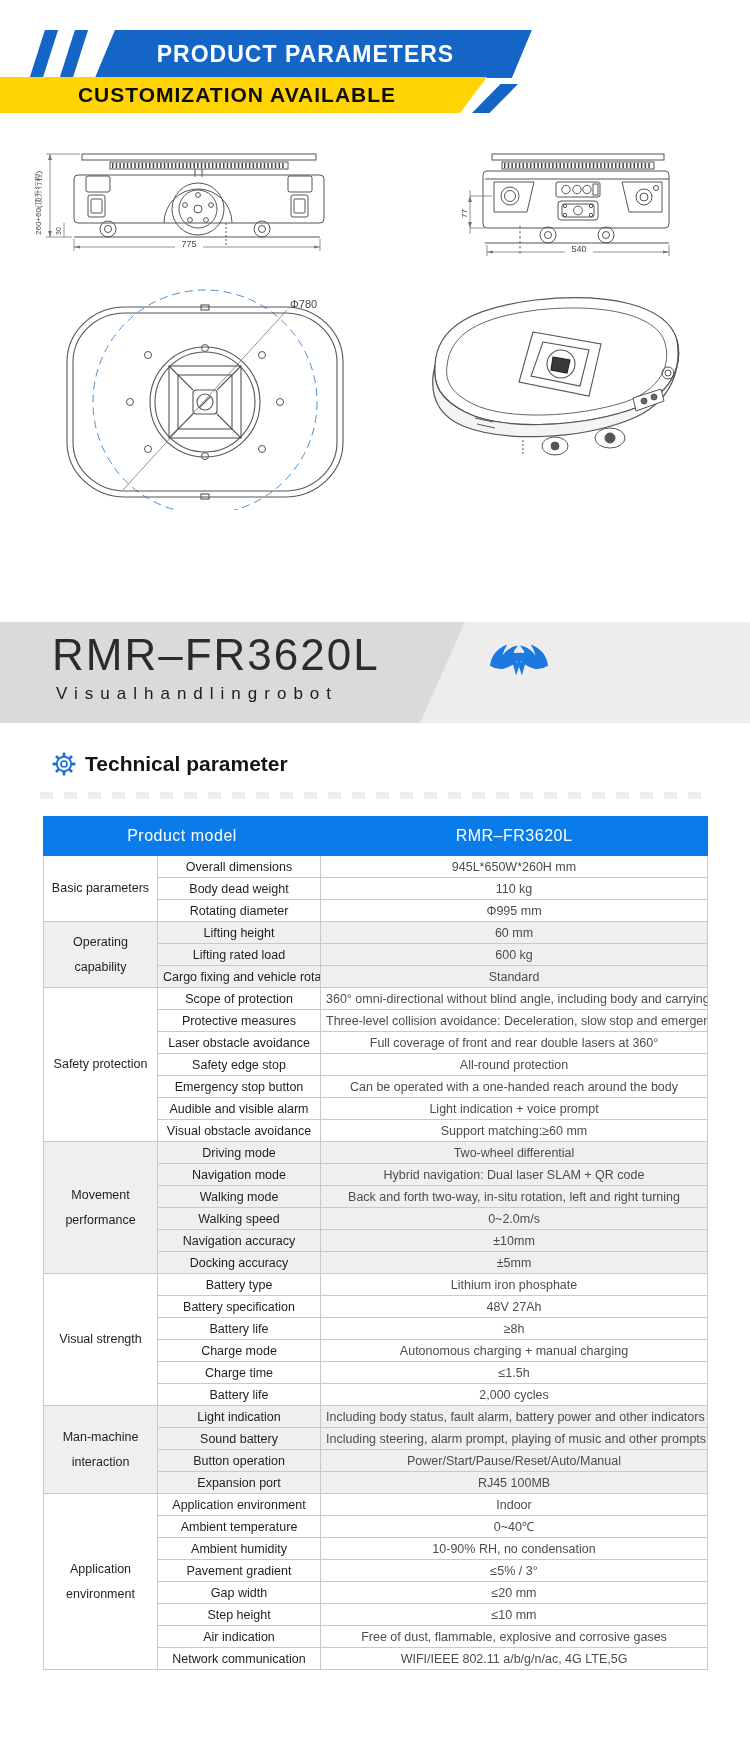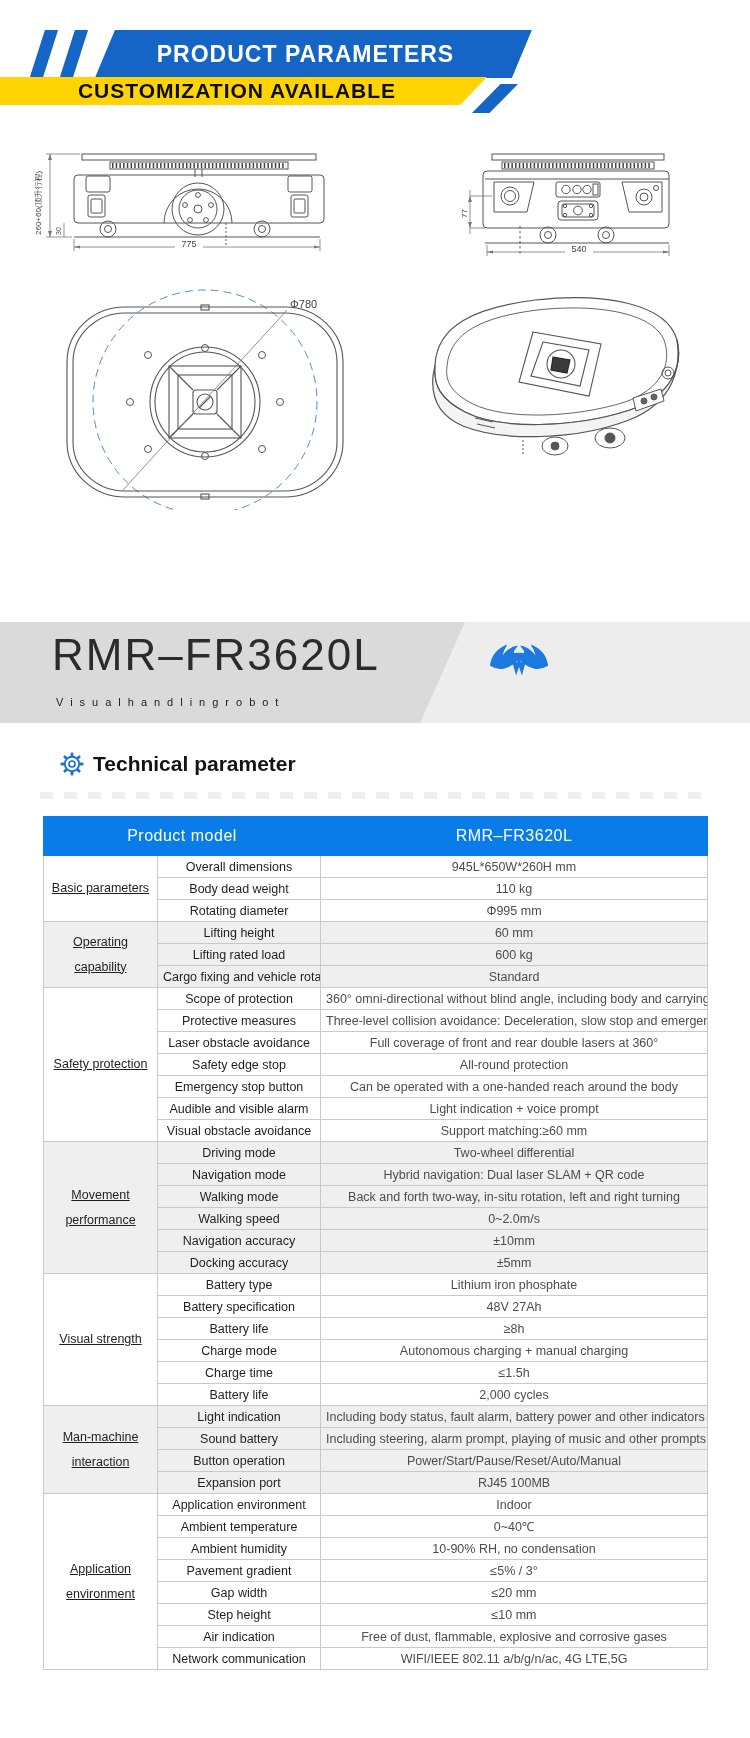--- a/index.html
+++ b/index.html
@@ -7,55 +7,55 @@
   .stage{position:relative;width:750px;height:1738px;background:#fff;overflow:hidden;margin:0 auto;}
 
   
   .stripe{position:absolute;top:30px;width:44px;height:47px;background:#1465c6;
           clip-path:polygon(52% 0,82% 0,48% 100%,18% 100%);}
   .stripe.s1{left:22px;} .stripe.s2{left:52px;}
   .banner-blue{position:absolute;left:90px;top:30px;width:445px;height:48px;background:#1465c6;
           clip-path:polygon(5.6% 0,99.3% 0,94.8% 100%,1.1% 100%);
           display:flex;align-items:center;justify-content:center;}
   .banner-blue span{color:#fff;font-weight:bold;font-size:23px;letter-spacing:1px;padding-right:14px;}
-  .banner-yellow{position:absolute;left:0;top:77px;width:500px;height:28px;background:#ffd402;
+  .banner-yellow{position:absolute;left:0;top:77px;width:500px;height:36px;background:#ffd402;
           clip-path:polygon(0 0,97.4% 0,92% 100%,0 100%);
           display:flex;align-items:center;justify-content:center;}
   .banner-yellow span{color:#0d0d0d;font-weight:bold;font-size:21px;letter-spacing:1px;padding-right:26px;}
   .banner-wedge{position:absolute;left:472px;top:84px;width:46px;height:29px;background:#1465c6;
           clip-path:polygon(62% 0,100% 0,38% 100%,0 100%);}
 
   
   .drw{position:absolute;}
   .drw text{font-family:"Liberation Sans",sans-serif;fill:#444;}
 
   
   .pbanner{position:absolute;left:0;top:622px;width:750px;height:101px;background:#dadada;}
   .pbanner .lighter{position:absolute;left:0;top:0;width:100%;height:100%;background:#ededed;
           clip-path:polygon(62% 0,100% 0,100% 100%,56% 100%);}
   .model{position:absolute;left:52px;top:8px;font-size:44px;color:#2b2b2b;letter-spacing:2px;}
-  .subtitle{position:absolute;left:56px;top:74px;font-size:11px;color:#1c1c1c;letter-spacing:7px;}
+  .subtitle{position:absolute;left:56px;top:62px;font-size:17px;color:#1c1c1c;letter-spacing:7px;}
   .logo{position:absolute;left:488px;top:16px;display:flex;align-items:center;gap:6px;}
   .logo-txt .brand{font-size:23px;font-weight:bold;color:#1b79e0;letter-spacing:1px;}
   .logo-txt .brand-cn{font-size:10px;color:#1b79e0;letter-spacing:6px;margin-top:4px;}
 
   
-  .heading{position:absolute;left:60px;top:752px;display:flex;align-items:center;gap:9px;}
+  .heading{position:absolute;left:52px;top:752px;display:flex;align-items:center;gap:9px;}
   .heading h2{margin:0;font-size:21px;color:#141414;font-weight:bold;}
   .wm-strip{position:absolute;left:40px;top:792px;width:670px;height:7px;opacity:.35;
           background:repeating-linear-gradient(90deg,#cfcfcf 0 13px,transparent 13px 24px);}
 
   
   table.spec{position:absolute;left:43px;top:816px;width:665px;border-collapse:collapse;
           table-layout:fixed;font-size:12.5px;border:1px solid #9f9f9f;}
   table.spec thead th{background:#0a7ce9;color:#fff;font-weight:normal;font-size:16px;
           height:36px;letter-spacing:.5px;border:1px solid #0a7ce9;margin-top:32px;}
   table.spec td{border:1px solid #c9c9c9;height:21px;text-align:center;padding:0 5px;
           color:#4d4d4d;overflow:hidden;white-space:nowrap;}
-  table.spec td.gcell{color:#1f1f1f;line-height:2;white-space:normal;text-decoration:underline;}
+  table.spec td.gcell{color:#1f1f1f;line-height:2;white-space:normal;}
   table.spec td.pcell{color:#1f1f1f;}
   table.spec tr.shaded td{background:#efefef;}
 </style>
 </head>
 <body>
 
 <div class="stage">
 
   <div class="stripe s1"></div>
   <div class="stripe s2"></div>

